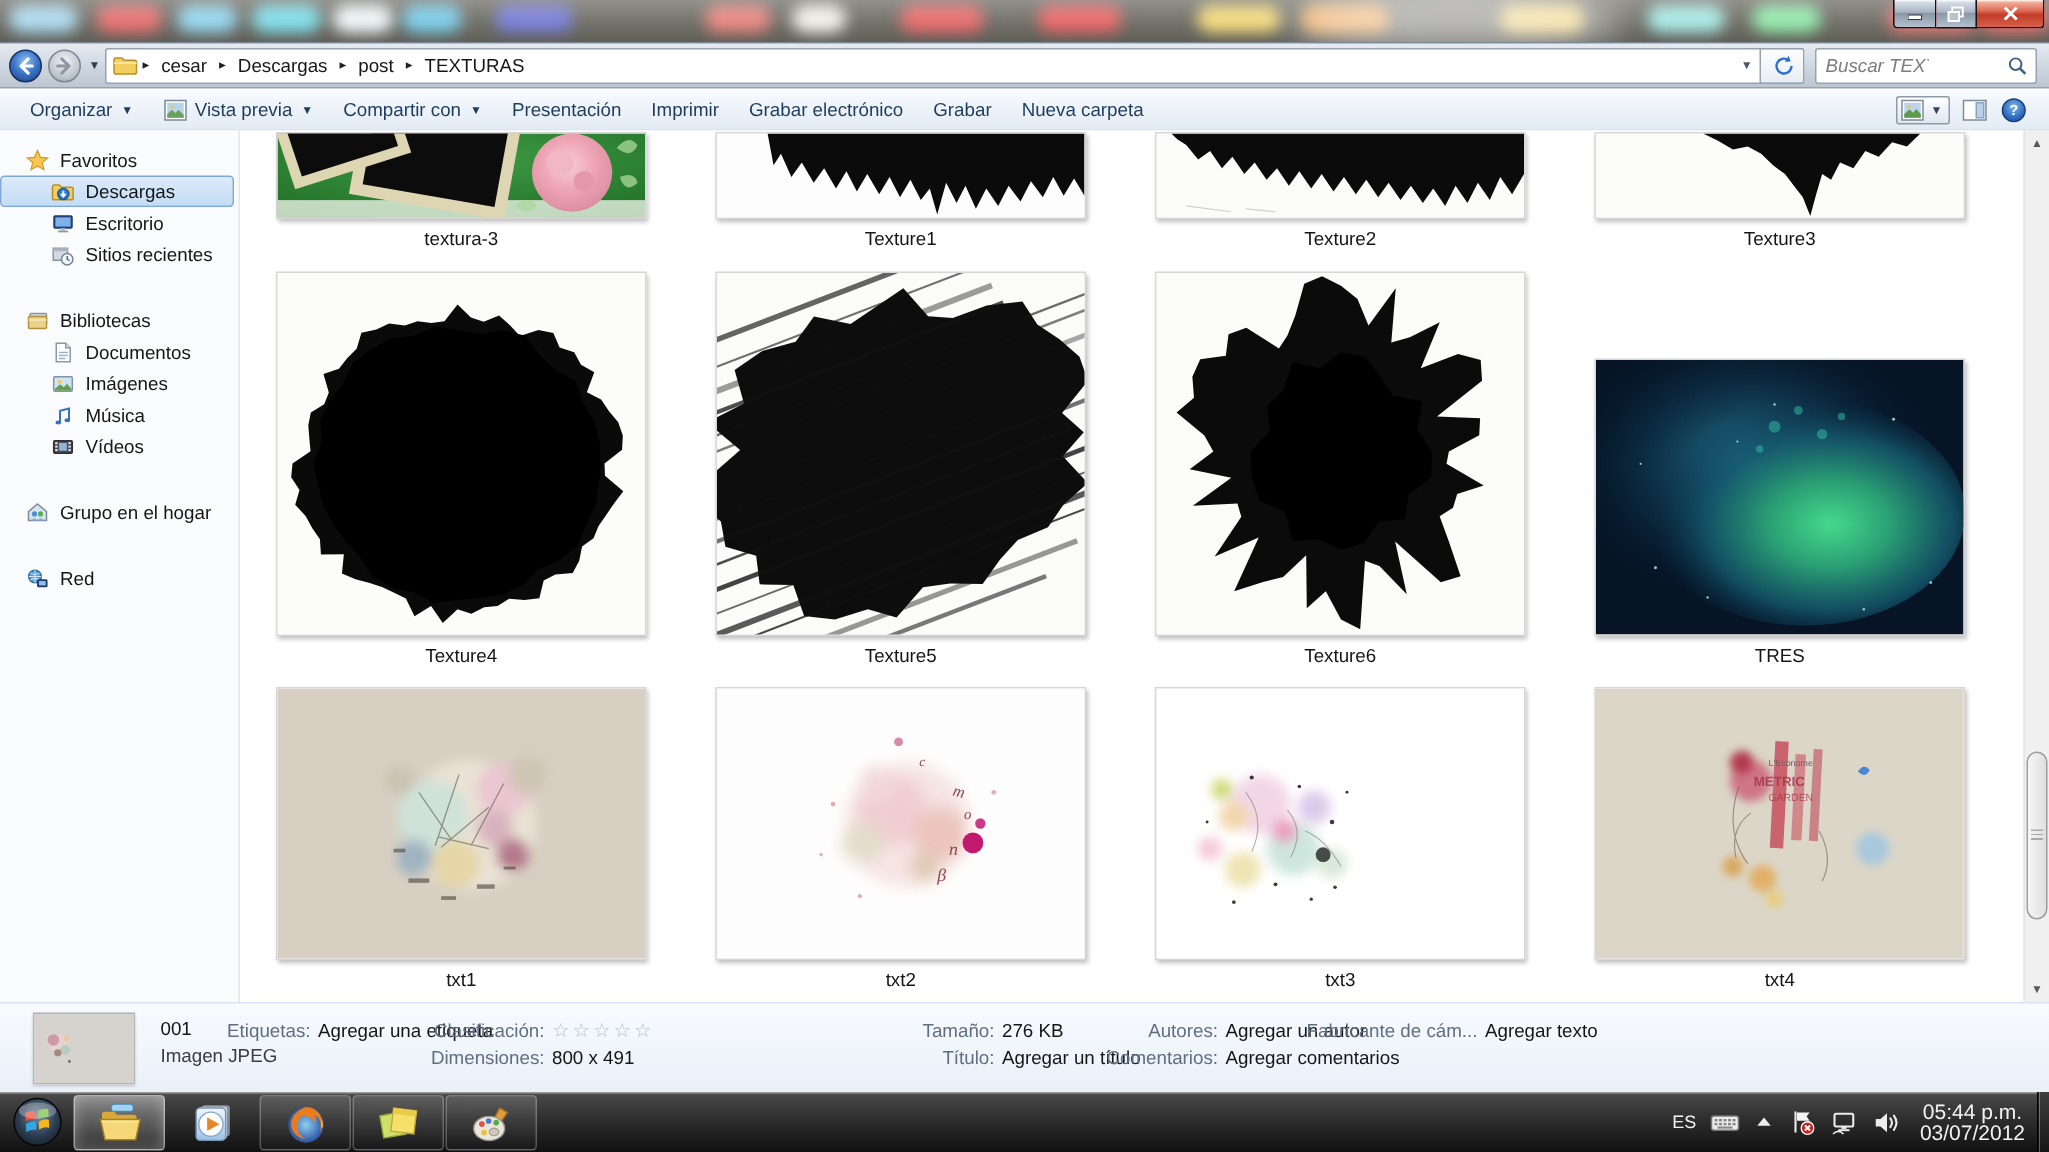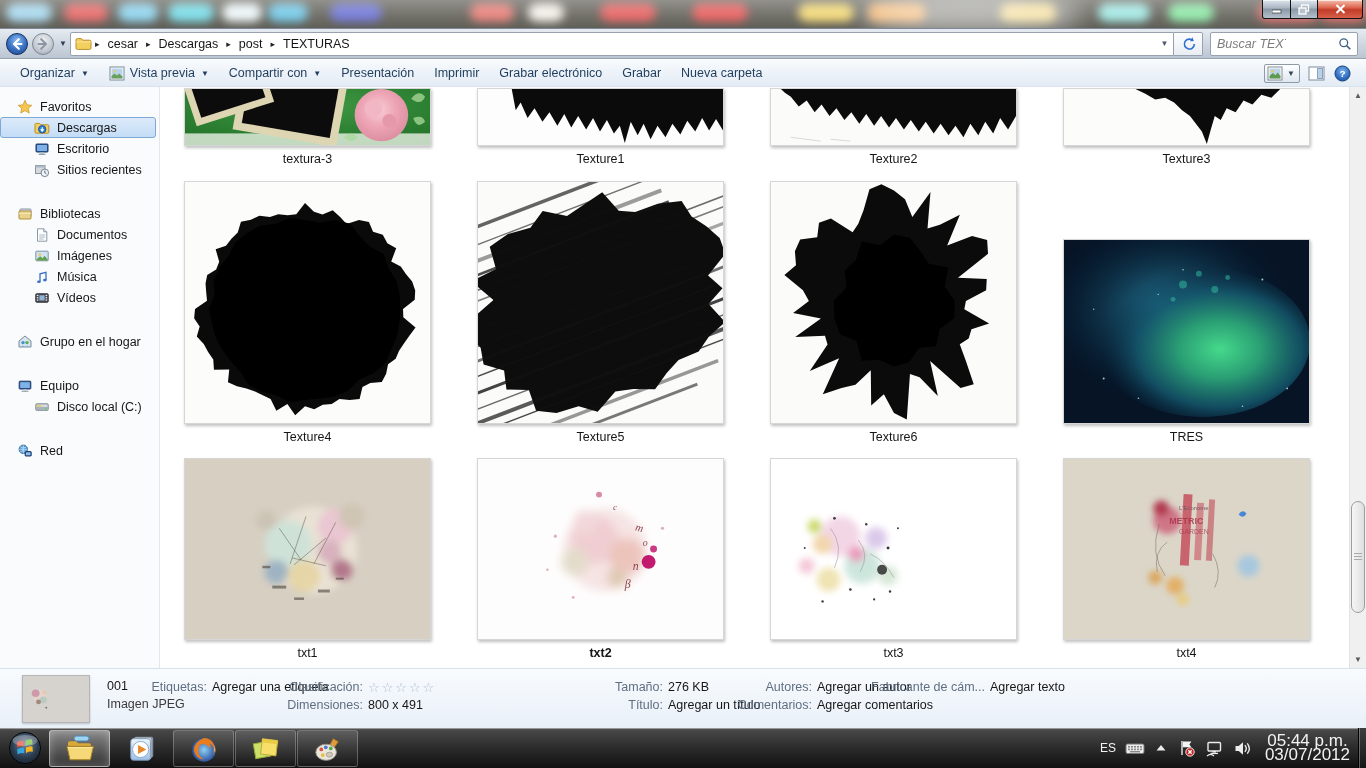--- a/index.html
+++ b/index.html
@@ -85,21 +85,21 @@
   
   .taskbar{position:absolute;left:0;top:728px;width:1366px;height:40px;
     background:linear-gradient(#6a6a6a 0,#484848 5%,#2e2e2e 45%,#111 100%);box-shadow:inset 0 1px 0 rgba(255,255,255,.35);}
   .tb-apps{position:absolute;left:2px;top:0;height:40px;display:flex;align-items:center;}
   .start{width:46px;height:40px;display:flex;align-items:center;justify-content:center;}
   .app{width:61px;height:37px;margin:1px 0 0 1px;display:flex;align-items:center;justify-content:center;border-radius:3px;border:1px solid transparent;}
   .app.running{border-color:rgba(255,255,255,.25);background:linear-gradient(rgba(255,255,255,.13),rgba(255,255,255,.02));}
   .app.active{border-color:rgba(255,255,255,.5);background:linear-gradient(rgba(255,255,255,.34),rgba(255,255,255,.12));box-shadow:inset 0 0 10px rgba(255,255,255,.3);}
   .tray{position:absolute;right:12px;top:0;height:40px;display:flex;align-items:center;gap:9px;color:#f2f2f2;}
   .tray-lang{font-size:12px;}
-  .clock{text-align:center;font-size:17px;line-height:14px;padding:0 4px;}
+  .clock{text-align:center;font-size:14px;line-height:14px;padding:0 4px;}
   .showdesk{position:absolute;right:0;top:0;width:8px;height:40px;border-left:1px solid #000;box-shadow:inset 1px 0 0 rgba(255,255,255,.3);background:linear-gradient(#3e3e3e,#161616);}
 </style>
 </head>
 <body>
 
 <div id="screen">
 
   <div class="titlebar">
     <div id="lights">
         <div class="light" style="left: 6px; width: 46px; background: rgb(169, 217, 239);"></div>
@@ -390,44 +390,20 @@
           <div class="side-h">
             <span class="icon">
               <svg width="16" height="16" viewBox="0 0 16 16">
                 <path d="M8 2 L14 7 v6 H2 V7 z" fill="#d8e4ee" stroke="#7e8c9a"></path>
                 <circle cx="6" cy="8.6" r="1.7" fill="#4a90d9"></circle>
                 <circle cx="10" cy="8.6" r="1.7" fill="#58b058"></circle>
                 <path d="M3.6 13 q2.4-3 4.4 0 q2-3 4.4 0 z" fill="#8ab4d8"></path>
               </svg>
             </span>
             <span>Grupo en el hogar</span>
-          </div>
-        </div>
-        <div class="side-section">
-          <div class="side-h">
-            <span class="icon">
-              <svg width="16" height="16" viewBox="0 0 16 16">
-                <rect x="2.2" y="3.2" width="11.6" height="7.8" rx="0.8" fill="#2f5b9e" stroke="#1d3a66"></rect>
-                <rect x="3.2" y="4.2" width="9.6" height="5.8" fill="#7fb2e8"></rect>
-                <rect x="6.5" y="11" width="3" height="1.7" fill="#b9c4ce"></rect>
-                <rect x="4.6" y="12.7" width="6.8" height="1.2" fill="#98a6b2"></rect>
-              </svg>
-            </span>
-            <span>Equipo</span>
-          </div>
-          <div class="side-item">
-            <span class="icon">
-              <svg width="16" height="16" viewBox="0 0 16 16">
-                <rect x="1.8" y="4.8" width="12.4" height="6.6" rx="1" fill="#d4dbe1" stroke="#7c8791"></rect>
-                <rect x="1.8" y="8" width="12.4" height="3.4" fill="#a8b2bb"></rect>
-                <rect x="3" y="5.8" width="4" height="1.8" fill="#e8c85a"></rect>
-                <circle cx="12.2" cy="9.7" r="0.9" fill="#5ad45a"></circle>
-              </svg>
-            </span>
-            <span>Disco local (C:)</span>
           </div>
         </div>
         <div class="side-section">
           <div class="side-h">
             <span class="icon">
               <svg width="16" height="16" viewBox="0 0 16 16">
                 <circle cx="6.3" cy="6.3" r="4.2" fill="#58a0d8" stroke="#2e6ea8"></circle>
                 <path d="M2.1 6.3 h8.4 M6.3 2.1 v8.4 M3.3 3.9 q3 2.2 6 0 M3.3 8.7 q3-2.2 6 0" stroke="#cfe6f8" fill="none" stroke-width="0.7"></path>
                 <rect x="8.2" y="8.6" width="6" height="4.4" rx="0.5" fill="#2f5b9e" stroke="#1d3a66"></rect>
                 <rect x="9" y="9.4" width="4.4" height="2.8" fill="#8fc0ea"></rect>
@@ -632,21 +608,21 @@
               <text x="136" y="52" font-size="9">c</text>
             </g>
             <g fill="#d89aa8" opacity="0.8">
               <circle cx="78" cy="78" r="1.6"></circle>
               <circle cx="96" cy="140" r="1.4"></circle>
               <circle cx="186" cy="70" r="1.6"></circle>
               <circle cx="70" cy="112" r="1.2"></circle>
             </g>
           </svg>
         </div>
-        <div class="tlabel" style="left: 317px; top: 558px; font-weight: bold;">txt2</div>
+        <div class="tlabel" style="left: 317px; top: 558px;">txt2</div>
         <div class="thumb" style="left: 610px; top: 371px; height: 182px;">
           <svg viewBox="0 0 247 182" preserveAspectRatio="none">
             <defs>
               <filter id="ws1" x="-40%" y="-40%" width="180%" height="180%">
                 <feGaussianBlur stdDeviation="4"></feGaussianBlur>
               </filter>
             </defs>
             <rect width="247" height="182" fill="#ffffff"></rect>
             <g filter="url(#ws1)">
               <circle cx="70" cy="78" r="20" fill="#f3d6e6"></circle>

